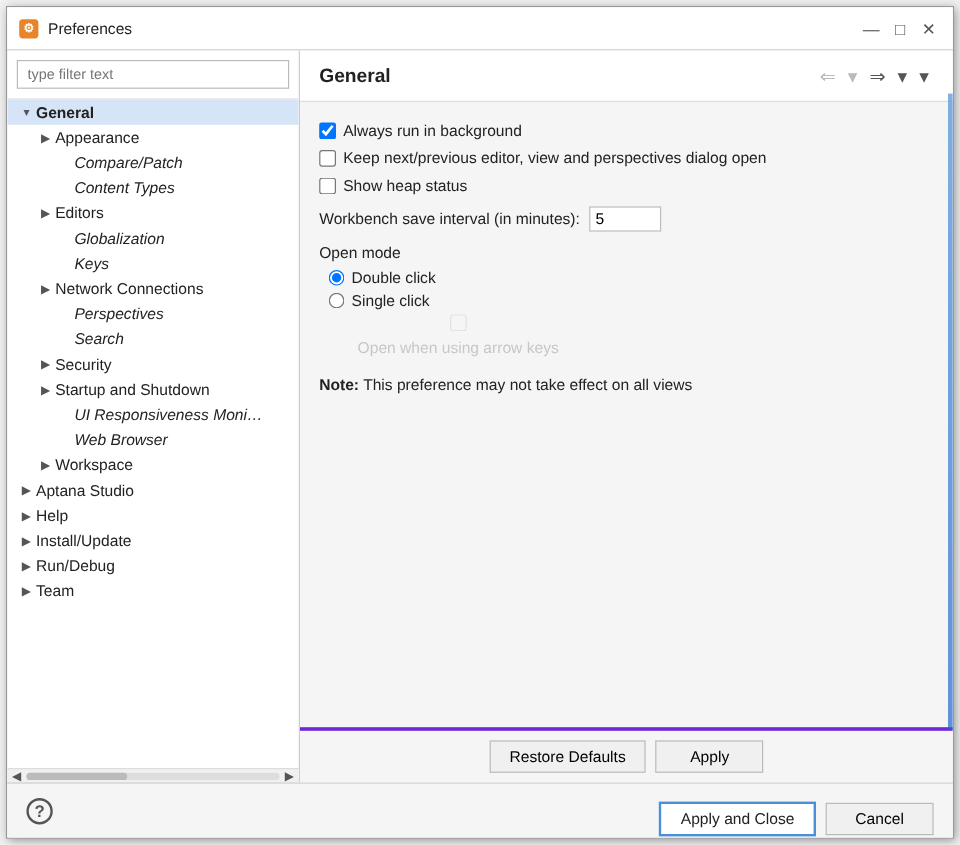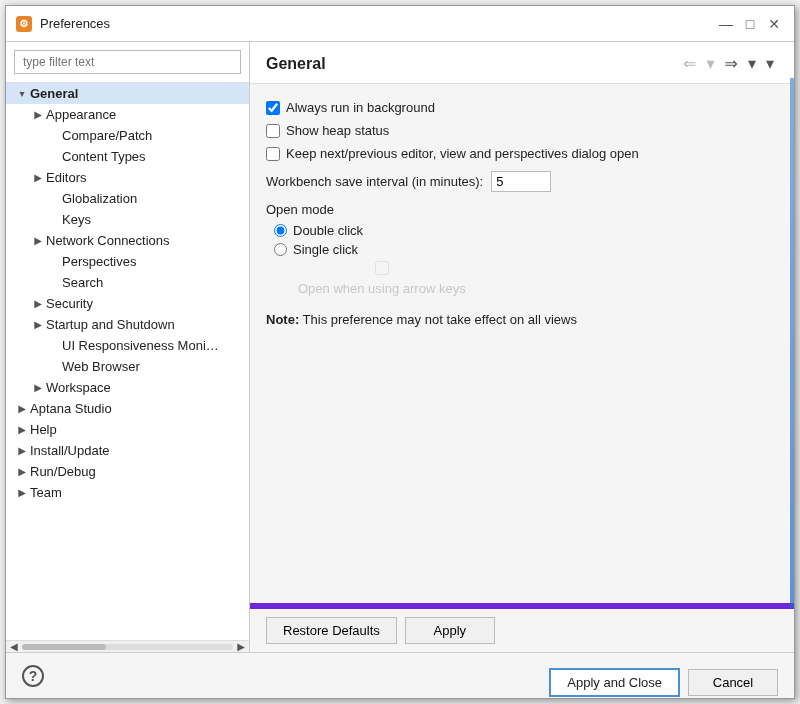--- a/index.html
+++ b/index.html
@@ -111,21 +111,21 @@
     .chevron {
       display: inline-block;
       width: 16px;
       text-align: center;
       color: #555;
       font-size: 10px;
       flex-shrink: 0;
     }
     .indent1 { padding-left: 8px; }
     .indent2 { padding-left: 24px; }
-    .indent3 { padding-left: 40px; }
+    .indent3 { padding-left: 40px; font-style: italic; }
     .item-label {
       color: #222;
       font-size: 13px;
     }
     .sidebar-scroll-bar {
       height: 12px;
       background: #f0f0f0;
       border-top: 1px solid #ddd;
       display: flex;
       align-items: center;
@@ -261,24 +261,24 @@
       font-size: 13px;
       color: #222;
       margin-top: 16px;
     }
     .note-bold {
       font-weight: bold;
     }
     .bottom-bar {
       display: flex;
       align-items: center;
-      justify-content: flex-start;
+      justify-content: center;
       padding: 8px 16px;
       background: #f5f5f5;
-      border-top: 6px solid #6d28d9;
+      border-top: 3px solid #6d28d9;
       gap: 8px;
     }
     .btn {
       padding: 5px 16px;
       font-size: 13px;
       border: 1px solid #bbb;
       background: #f0f0f0;
       cursor: pointer;
       min-width: 90px;
       text-align: center;
@@ -468,28 +468,28 @@
         <div class="setting-row">
           <label class="checkbox-label">
             <input type="checkbox" class="checkbox-input" checked="" style="">
             <span>Always run in background</span>
           </label>
         </div>
 
         <div class="setting-row">
           <label class="checkbox-label">
             <input type="checkbox" class="checkbox-input" style="">
-            <span>Show heap status</span>
+            <span>Keep next/previous editor, view and perspectives dialog open</span>
           </label>
         </div>
 
         <div class="setting-row">
           <label class="checkbox-label">
             <input type="checkbox" class="checkbox-input" style="">
-            <span>Keep next/previous editor, view and perspectives dialog open</span>
+            <span>Show heap status</span>
           </label>
         </div>
 
         <div class="interval-row">
           <span class="interval-label">Workbench save interval (in minutes):</span>
           <input type="text" class="interval-input" value="5" style="">
         </div>
 
         <div class="section-label">
           <span>Open mode</span>

